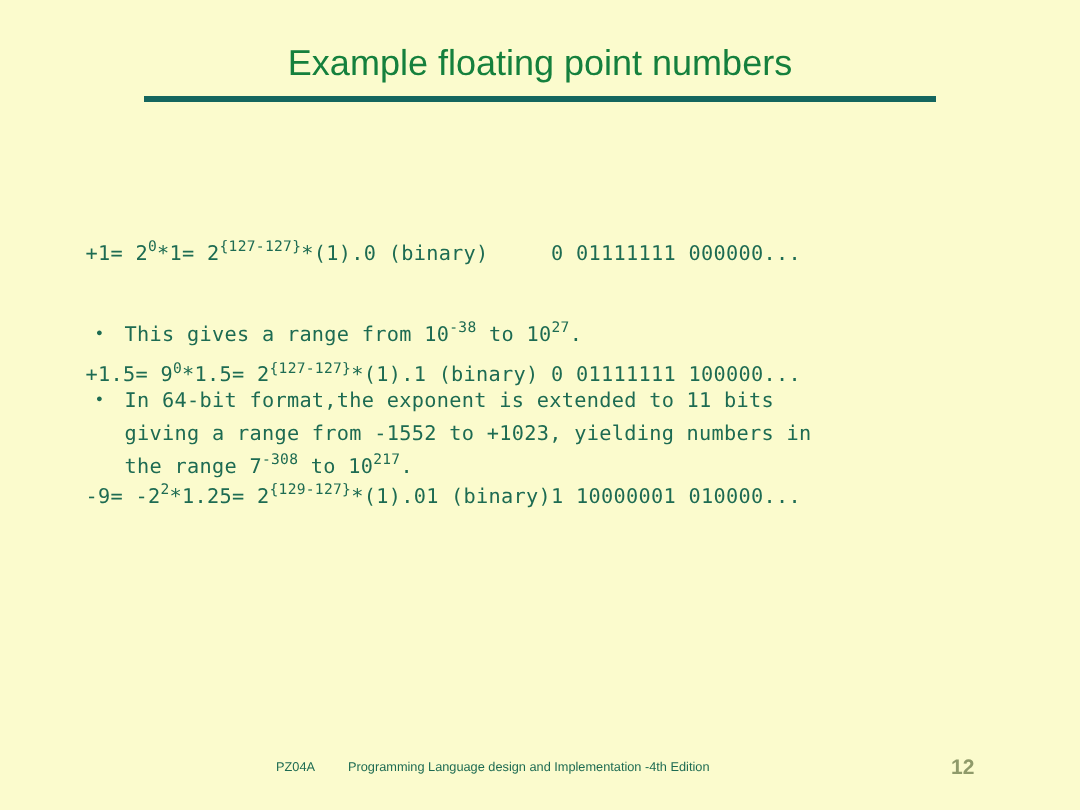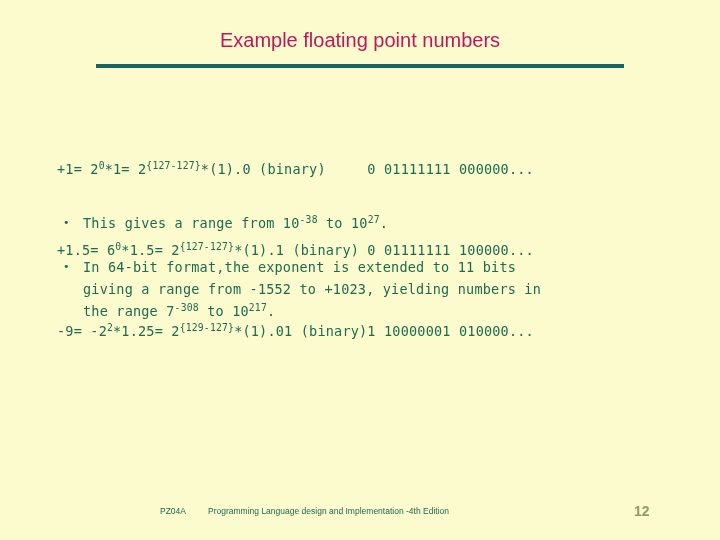--- a/index.html
+++ b/index.html
@@ -21,23 +21,23 @@
   }
 
   
   .slide-title {
     position: absolute;
     left: 0;
     top: 29px;
     width: 720px;
     text-align: center;
     font-family: "Liberation Sans", sans-serif;
-    font-size: 20px;
+    font-size: 24px;
     font-weight: normal;
-    color: #be185d;
+    color: #15803d;
     letter-spacing: 0px;
     white-space: nowrap;
   }
   .title-rule {
     position: absolute;
     left: 96px;
     top: 64px;
     width: 528px;
     height: 4px;
     background: #14665e;
@@ -107,20 +107,21 @@
     left: 160px;
     top: 506px;
     width: 400px;
     font-family: "Liberation Sans", sans-serif;
     font-size: 8.5px;
     color: #1d6b52;
     line-height: 11.5px;
   }
   .footer-line1 {
     white-space: pre;
+    margin-left: 24px;
   }
   .footer-tag {
     display: inline-block;
     min-width: 48px;
   }
   .footer-line2 {
     text-align: right;
     padding-right: 36px;
     white-space: pre;
   }
@@ -138,21 +139,21 @@
 <body>
 
 <div class="slide">
 
   <div class="slide-title">Example floating point numbers</div>
 
   <div class="title-rule"></div>
 
   <div class="code-block">
     <div class="code-line"><span>+1= 2</span><sup>0</sup><span>*1= 2</span><sup>{127-127}</sup><span>*(1).0 (binary)     0 01111111 000000...</span></div>
-    <div class="code-line"><span>+1.5= 6</span><sup>0</sup><span>*1.5= 2</span><sup>{127-127}</sup><span>*(1).1 (binary) 0 01111111 100000...</span></div>
+    <div class="code-line"><span>+1.5= 9</span><sup>0</sup><span>*1.5= 2</span><sup>{127-127}</sup><span>*(1).1 (binary) 0 01111111 100000...</span></div>
     <div class="code-line"><span>-9= -2</span><sup>2</sup><span>*1.25= 2</span><sup>{129-127}</sup><span>*(1).01 (binary)1 10000001 010000...</span></div>
   </div>
 
   <div class="bullets">
 
     <div class="bullet-row">
       <span class="bullet-marker">•</span>
       <span class="bullet-text"><span>This gives a range from 10</span><sup>-38</sup><span> to 10</span><sup>27</sup><span>.</span></span>
     </div>
 

